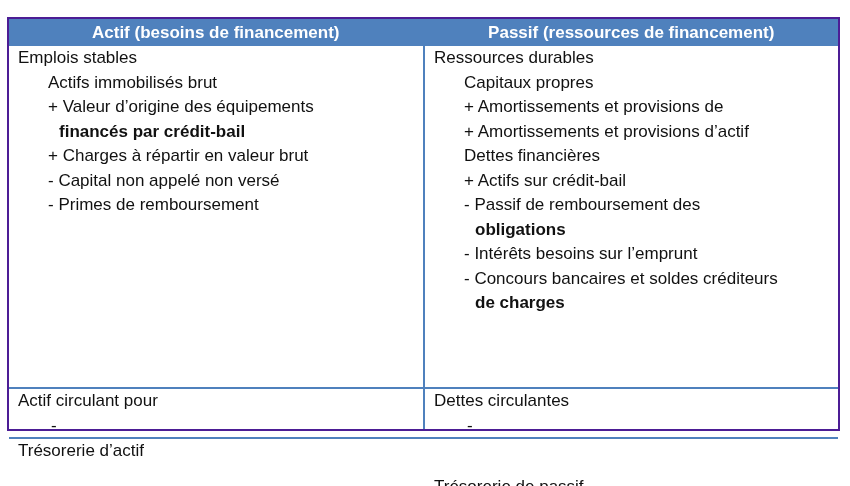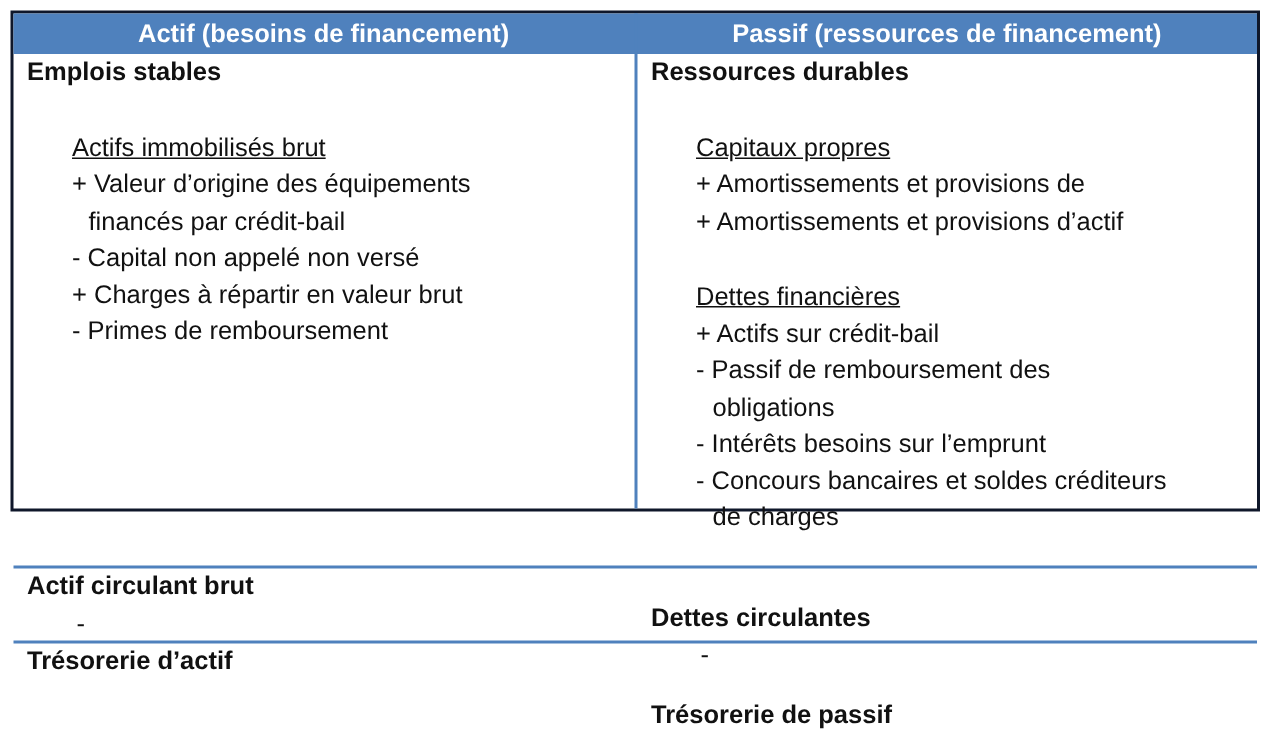--- a/index.html
+++ b/index.html
@@ -1,75 +1,75 @@
 <!DOCTYPE html>
 <html><head>
 <meta charset="utf-8">
 <style>
   html, body { margin:0; padding:0; background:#ffffff; }
   body { width:850px; height:486px; position:relative; overflow:hidden;
          font-family:"Liberation Sans", "DejaVu Sans", sans-serif; color:#111; }
-  .tbl { position:absolute; left:7px; top:7px; width:833px; height:334px;
-         border:2px solid #0f172a; box-sizing:border-box; }
+  .tbl { position:absolute; left:7px; top:17px; width:833px; height:414px;
+         border:2px solid #4c1d95; box-sizing:border-box; }
   .hdr { position:absolute; left:0; top:0; right:0; height:27px; background:#4f81bd;
          display:flex; }
   .hdr div { flex:1; color:#fff; font-weight:bold; font-size:17px; text-align:center;
              line-height:27px; }
   .col-div { position:absolute; left:414px; top:0; width:2px; bottom:0; background:#4f81bd; }
   .hdr .sep { flex:0 0 2px; background:#4f81bd; }
   .row-div { position:absolute; left:0; right:0; height:2px; background:#4f81bd; }
   .cell { position:absolute; font-size:17px; line-height:24.5px; }
-  .cell .t { font-weight:bold; }
-  .cell .u { text-decoration:underline; padding-left:30px;margin-top:26px; }
+  .cell .t { font-weight:normal; }
+  .cell .u { padding-left:30px; }
   .cell .l { padding-left:30px; }
-  .cell .c { padding-left:41px; }
+  .cell .c { padding-left:41px;font-weight:bold; }
   .cell .d { padding-left:33px; }
 </style>
 </head>
 <body>
 
 <div class="tbl">
   <div class="hdr">
     <div>Actif (besoins de financement)</div>
     <span class="sep"></span>
     <div>Passif (ressources de financement)</div>
   </div>
   <div class="col-div"></div>
   <div class="row-div" style="top:368px"></div>
   <div class="row-div" style="top:418px"></div>
 
   <div class="cell" style="left:9px; top:27px;">
     <div class="t">Emplois stables</div>
     <div class="u">Actifs immobilisés brut</div>
     <div class="l">+ Valeur d’origine des équipements</div>
     <div class="c">financés par crédit-bail</div>
+    <div class="l">+ Charges à répartir en valeur brut</div>
     <div class="l">- Capital non appelé non versé</div>
-    <div class="l">+ Charges à répartir en valeur brut</div>
     <div class="l">- Primes de remboursement</div>
   </div>
 
   <div class="cell" style="left:425px; top:27px;">
     <div class="t">Ressources durables</div>
     <div class="u">Capitaux propres</div>
     <div class="l">+ Amortissements et provisions de</div>
     <div class="l">+ Amortissements et provisions d’actif</div>
     <div class="u">Dettes financières</div>
     <div class="l">+ Actifs sur crédit-bail</div>
     <div class="l">- Passif de remboursement des</div>
     <div class="c">obligations</div>
     <div class="l">- Intérêts besoins sur l’emprunt</div>
     <div class="l">- Concours bancaires et soldes créditeurs</div>
     <div class="c">de charges</div>
   </div>
 
   <div class="cell" style="left:9px; top:370px;">
-    <div class="t">Actif circulant brut</div>
+    <div class="t">Actif circulant pour</div>
     <div class="d">-</div>
   </div>
-  <div class="cell" style="left:425px; top:370px;margin-top:21px;">
+  <div class="cell" style="left:425px; top:370px;">
     <div class="t">Dettes circulantes</div>
     <div class="d">-</div>
   </div>
 
   <div class="cell" style="left:9px; top:420px;">
     <div class="t">Trésorerie d’actif</div>
   </div>
   <div class="cell" style="left:425px; top:420px;margin-top:36px;">
     <div class="t">Trésorerie de passif</div>
   </div>

